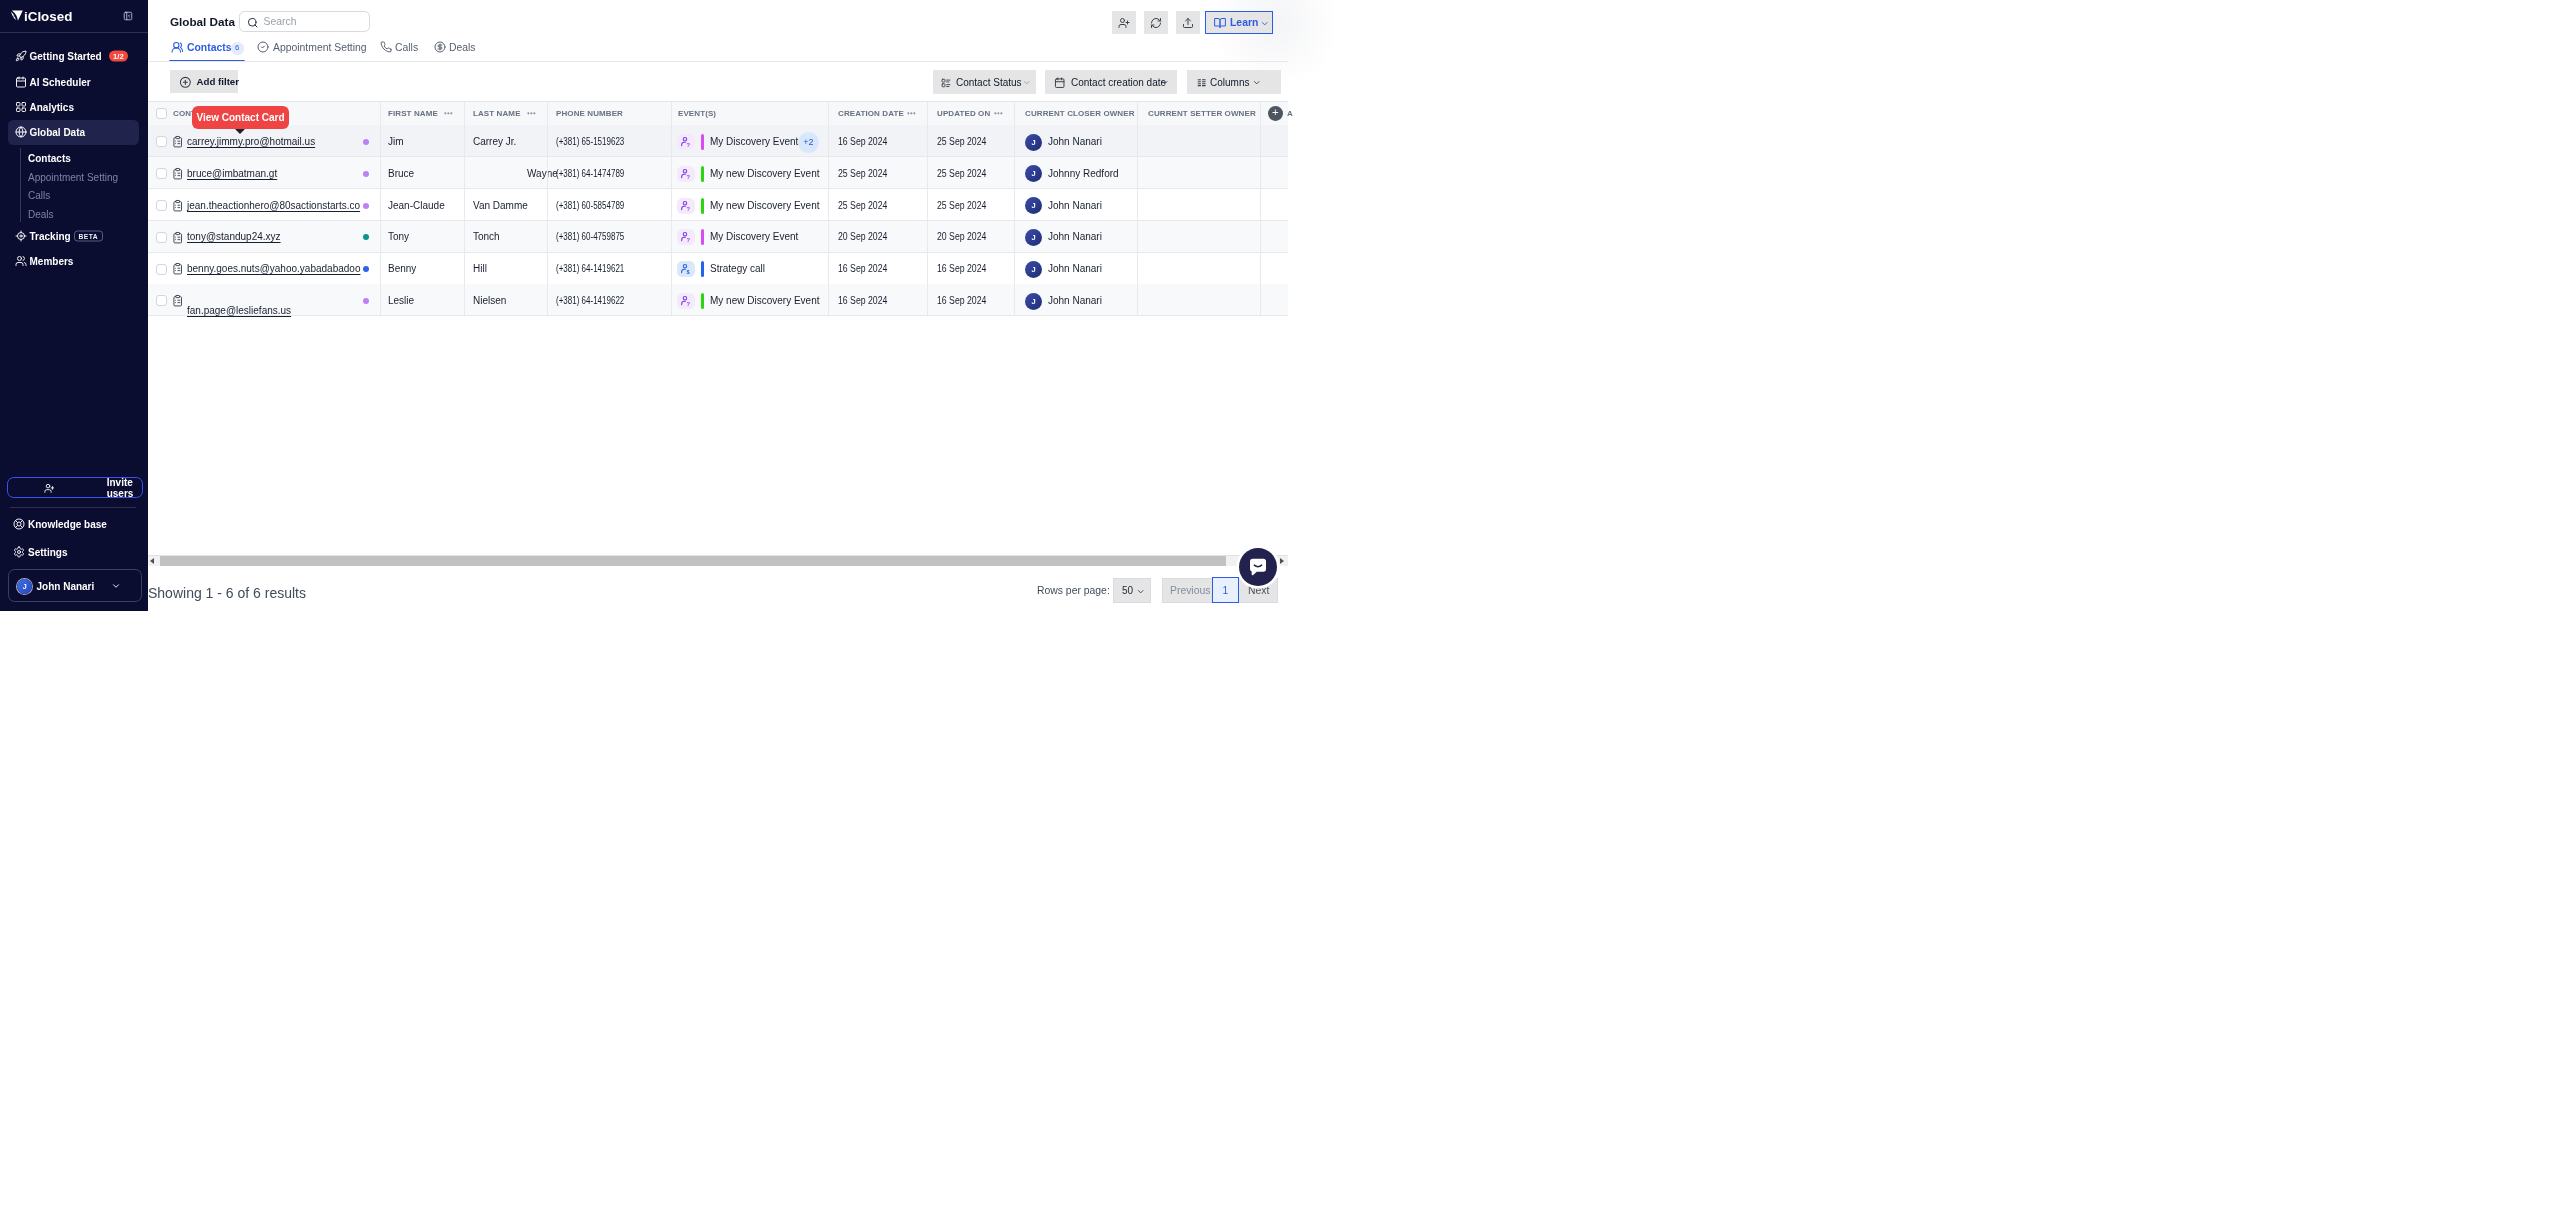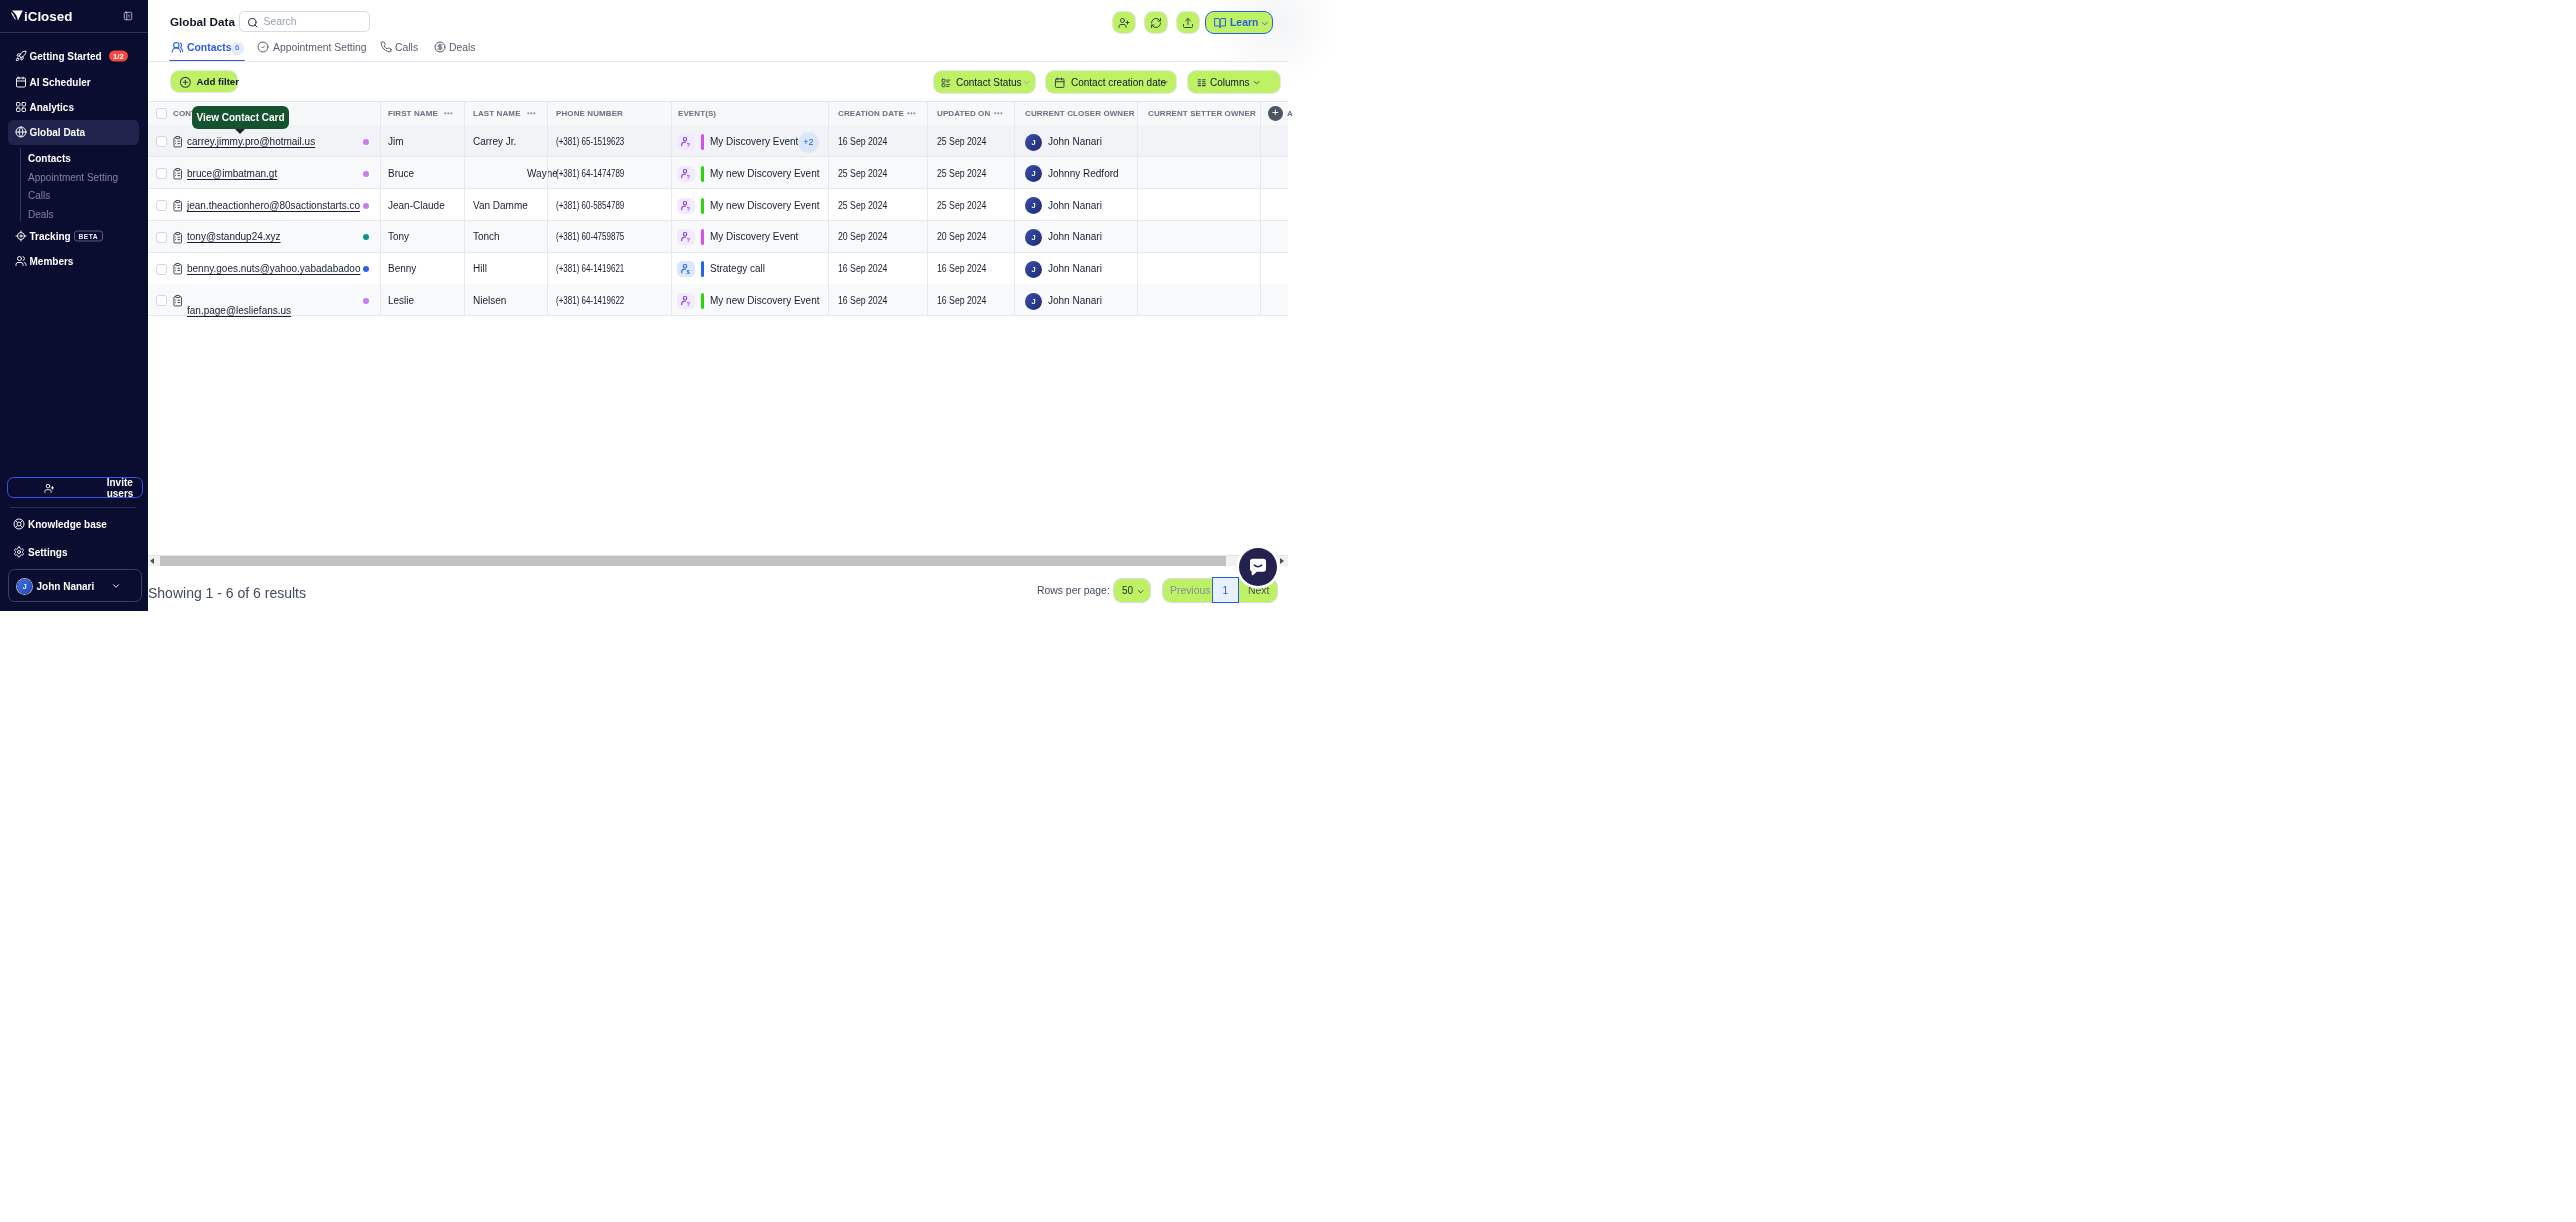--- a/index.html
+++ b/index.html
@@ -8,21 +8,21 @@
 .abs { position:absolute; }
 svg { display:block; }
 #sidebar { position:absolute; left:0; top:0; width:148px; height:611px; background:#0b0d30; }
 .sdiv { position:absolute; left:0; width:148px; height:0.7px; background:#2e3150; }
 .nav-item { position:absolute; left:0; width:148px; height:25.5px; color:#fff; }
 .nav-ic { position:absolute; left:14.8px; top:50%; transform:translateY(-50%); }
 .nav-tx { position:absolute; left:29.5px; top:50%; transform:translateY(-50%);
   font-size:10px; font-weight:700; color:#fff; white-space:nowrap; }
 .sub-tx { position:absolute; left:28px; top:50%; transform:translateY(-50%);
   font-size:10px; font-weight:500; color:#7d84a6; white-space:nowrap; }
-.btn { position:absolute; border:0.7px solid #e2e5ea; border-radius:9px; background:#bef264; }
+.btn { position:absolute; border:0.7px solid #e2e5ea; border-radius:0; background:#e5e5e5; }
 .vline { position:absolute; width:0.7px; top:101px; height:215px; background:#e7e9ee; }
 .hcell { position:absolute; top:102px; height:23.5px; line-height:23.5px; font-size:8px;
   font-weight:700; color:#68717f; letter-spacing:0.1px; white-space:nowrap; }
 .cell { position:absolute; font-size:10px; color:#181f2e; white-space:nowrap; }
 .dot { position:absolute; width:6.4px; height:6.4px; border-radius:50%; }
 .cbx { position:absolute; left:156px; width:10.7px; height:10.7px; border:1px solid #d2d6de;
   border-radius:3px; background:#fff; }
 .clip { position:absolute; left:172px; }
 .evic { position:absolute; left:677px; width:18px; height:16px; border-radius:5.4px; }
 .evbar { position:absolute; left:701px; width:3px; height:16px; border-radius:2px; }
@@ -438,21 +438,21 @@
   <div class="avtx" style="top:295px;">John Nanari</div>
   <div class="vline" style="left:380px"></div>
   <div class="vline" style="left:464px"></div>
   <div class="vline" style="left:547px"></div>
   <div class="vline" style="left:671px"></div>
   <div class="vline" style="left:828px"></div>
   <div class="vline" style="left:927px"></div>
   <div class="vline" style="left:1014px"></div>
   <div class="vline" style="left:1137px"></div>
   <div class="vline" style="left:1260px"></div>
-  <div class="abs" style="left:192px;top:106px;width:97px;height:23px;background:#14532d;border-radius:6px;color:#fff;font-size:10px;font-weight:700;text-align:center;line-height:23px;">View Contact Card</div>
+  <div class="abs" style="left:192px;top:106px;width:97px;height:23px;background:#ef4444;border-radius:6px;color:#fff;font-size:10px;font-weight:700;text-align:center;line-height:23px;">View Contact Card</div>
   <div class="abs" style="left:235px;top:129px;width:0;height:0;border-left:5.4px solid transparent;border-right:5.4px solid transparent;border-top:5.4px solid #182231;"></div>
   <div class="abs" style="left:148px;top:555px;width:1140px;height:11.4px;background:#f1f1f1;border-top:0.7px solid #e2e2e2;"></div>
   <div class="abs" style="left:150px;top:558px;width:0;height:0;border-top:3px solid transparent;border-bottom:3px solid transparent;border-right:4px solid #505050;"></div>
   <div class="abs" style="left:160px;top:556px;width:1066px;height:10px;background:#c1c1c1;"></div>
   <div class="abs" style="left:1280px;top:558px;width:0;height:0;border-top:3px solid transparent;border-bottom:3px solid transparent;border-left:4px solid #505050;"></div>
   <div class="abs" style="left:148px;top:585px;font-size:14px;color:#414b5a;">Showing 1 - 6 of 6 results</div>
   <div class="abs" style="left:1037px;top:585px;font-size:10.4px;color:#414b5a;">Rows per page:</div>
   <div class="btn" style="left:1113px;top:578px;width:38px;height:25px;border-color:#d8dce2;">
     <div class="abs" style="left:8px;top:6.4px;font-size:10px;color:#1c2634;">50</div>
     <svg class="abs" style="left:22px;top:8px" width="9.4" height="9.4" viewBox="0 0 24 24" fill="none" stroke="#3c4452" stroke-width="2.4" stroke-linecap="round" stroke-linejoin="round">

